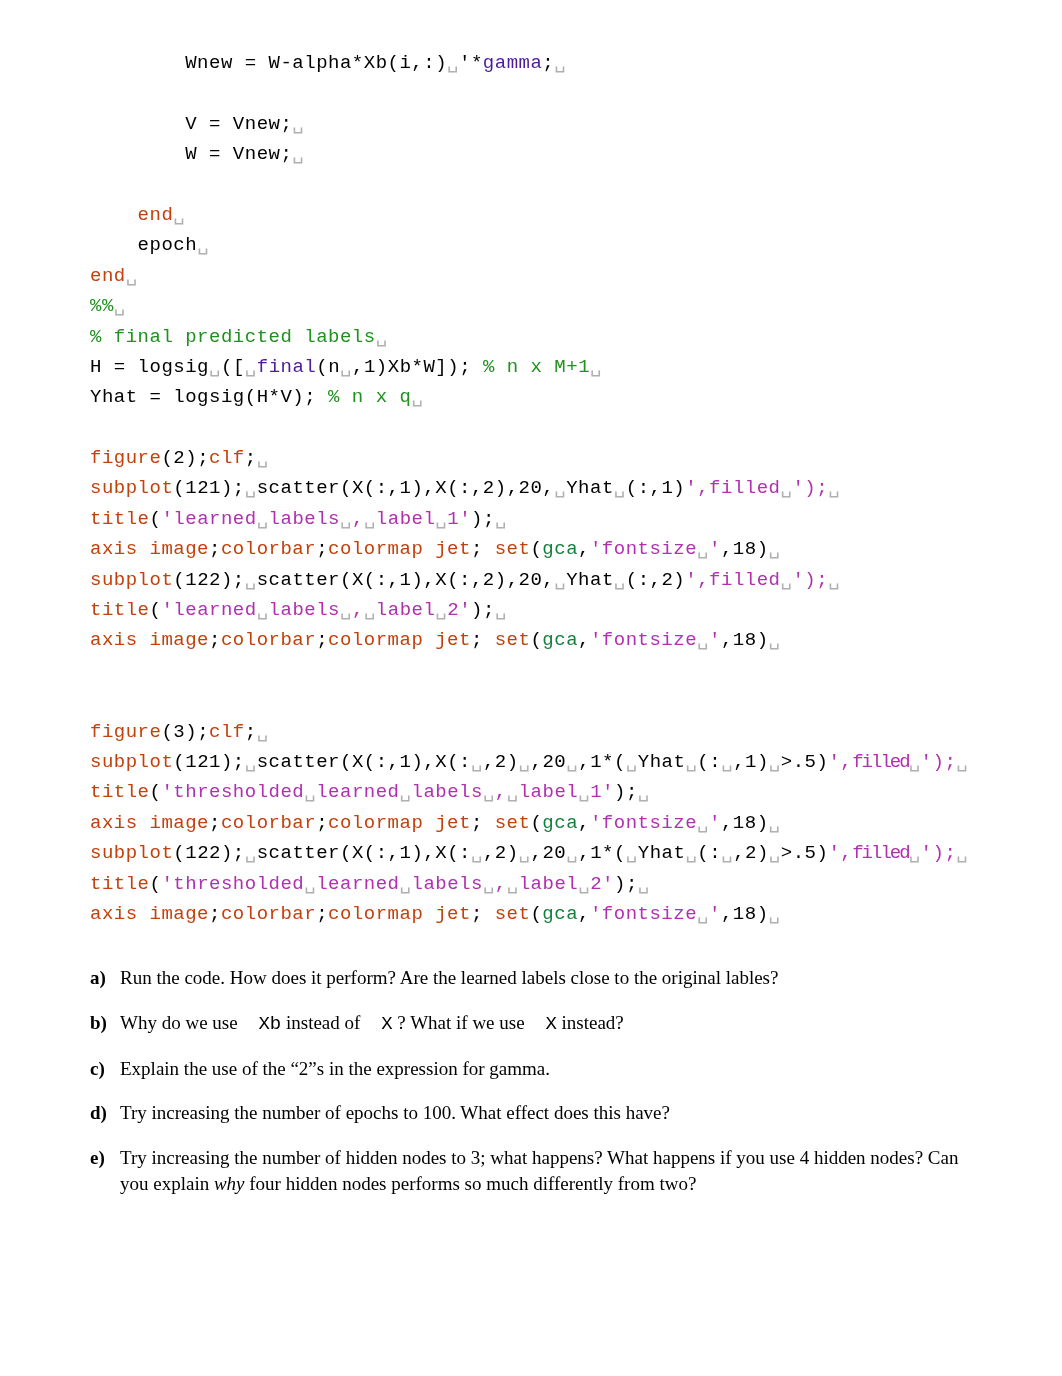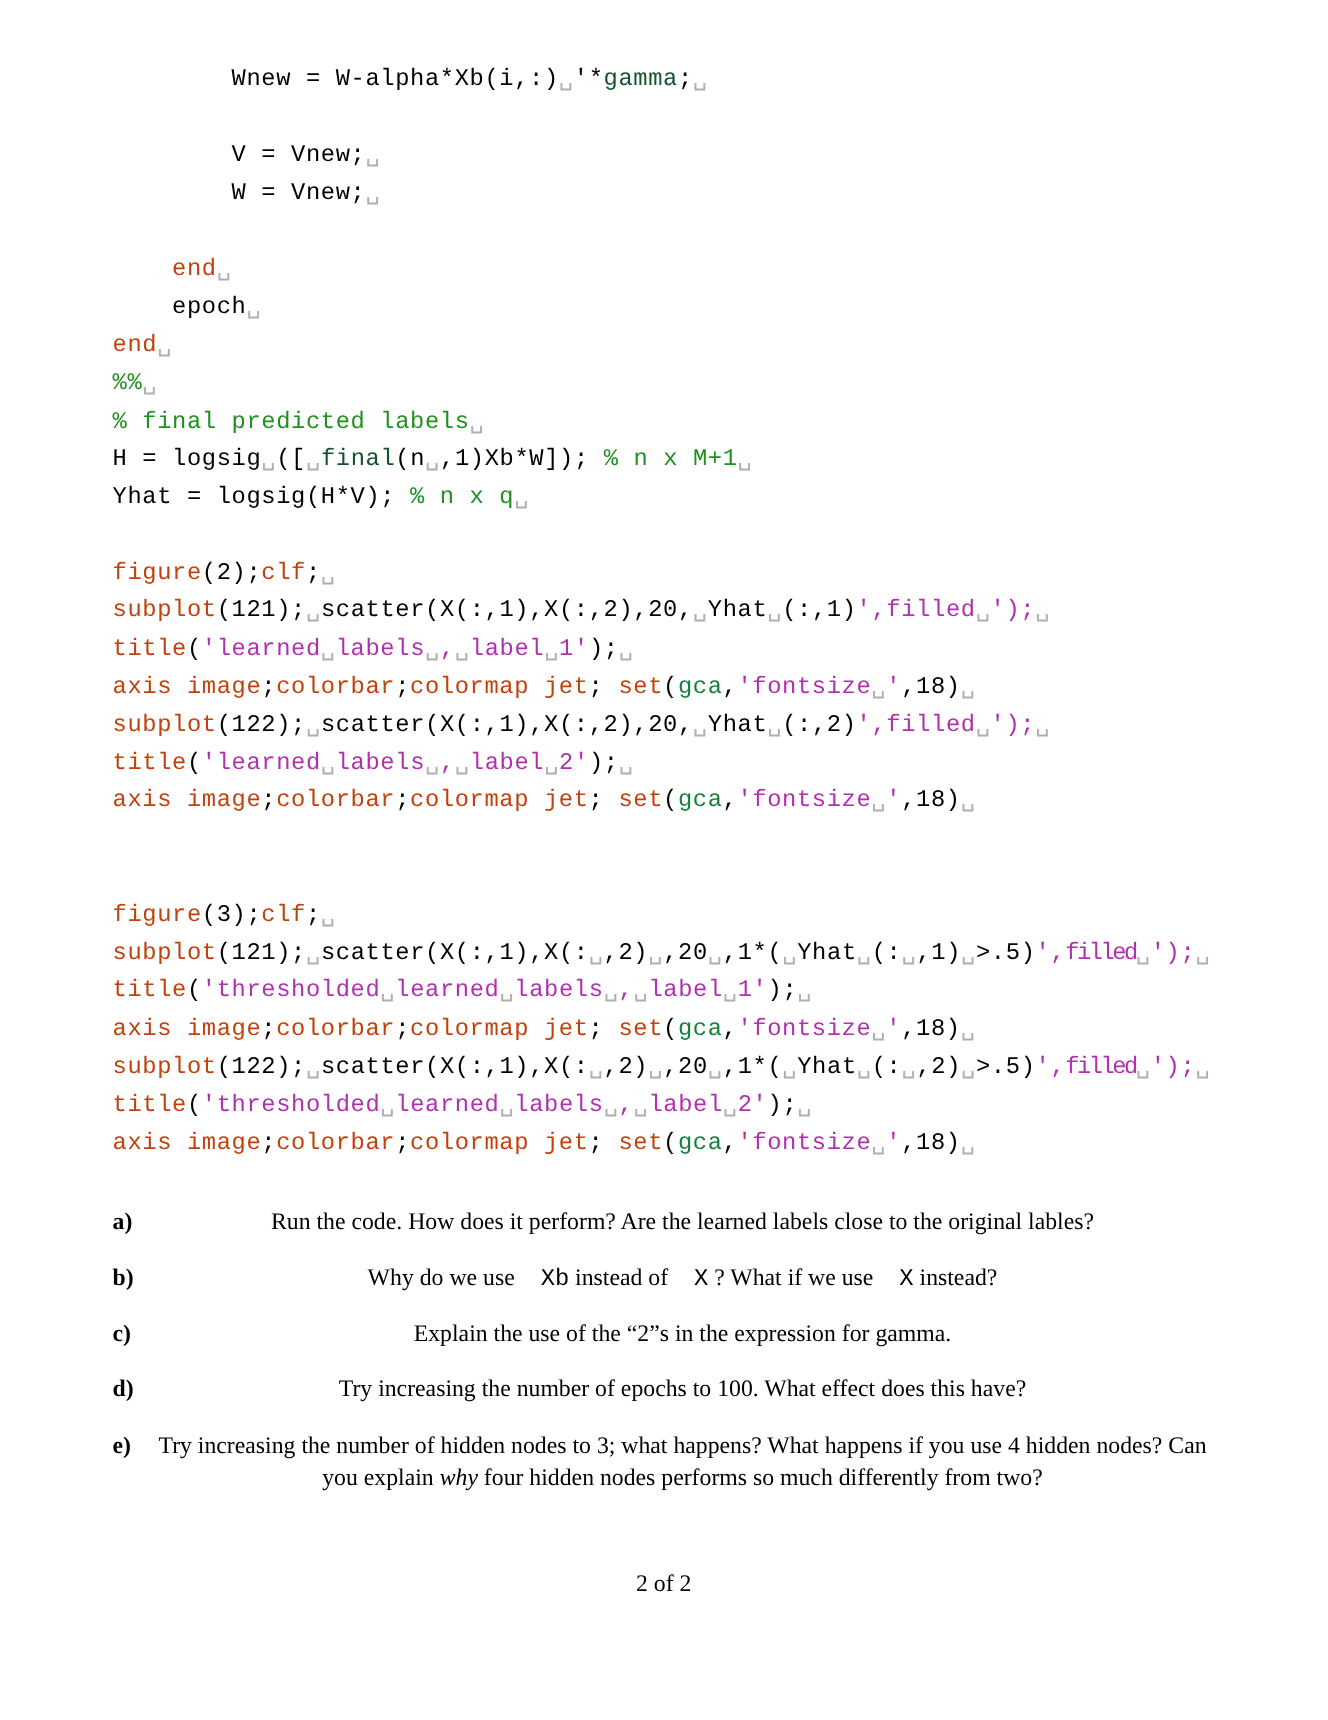--- a/index.html
+++ b/index.html
@@ -18,42 +18,41 @@
   }
   .code-block {
     font-family: "Courier New", Courier, monospace;
     font-size: 19px;
     line-height: 1.6;
     letter-spacing: 0.5px;
     white-space: pre;
     margin-bottom: 36px;
   }
   .kw   { color: #c2410c; }     
-  .fn   { color: #14532d; }     
+  .fn   { color: #4c1d95; }     
   .cm   { color: #209020; }     
   .str  { color: #b030b0; }     
   .sp   { color: #b0b0b0; }     
   .gca  { color: #15803d; }     
   
   .questions {
     font-size: 19px;
     line-height: 1.4;
     margin-top: 20px;
   }
   .q {
     display: flex;
     margin-bottom: 18px;
   }
   .q .letter {
     font-weight: bold;
     min-width: 30px;
   }
   .q .body {
     flex: 1;
-    text-align: center;
   }
   .tt {
     font-family: "Courier New", Courier, monospace;
     margin-left: 16px;
   }
   .italic { font-style: italic; }
   .pagenum {
     text-align: center;
     font-size: 19px;
     margin-top: 60px;
@@ -120,15 +119,14 @@
 
     <div class="q">
       <div class="letter">e)</div>
       <div class="body">
         <span>Try increasing the number of hidden nodes to 3; what happens? What happens if you use 4 hidden nodes? Can you explain </span><span class="italic">why</span><span> four hidden nodes performs so much differently from two?</span>
       </div>
     </div>
 
   </div>
 
-  <div class="pagenum">2 of 2</div>
 
 </div>
 
 </body></html>

